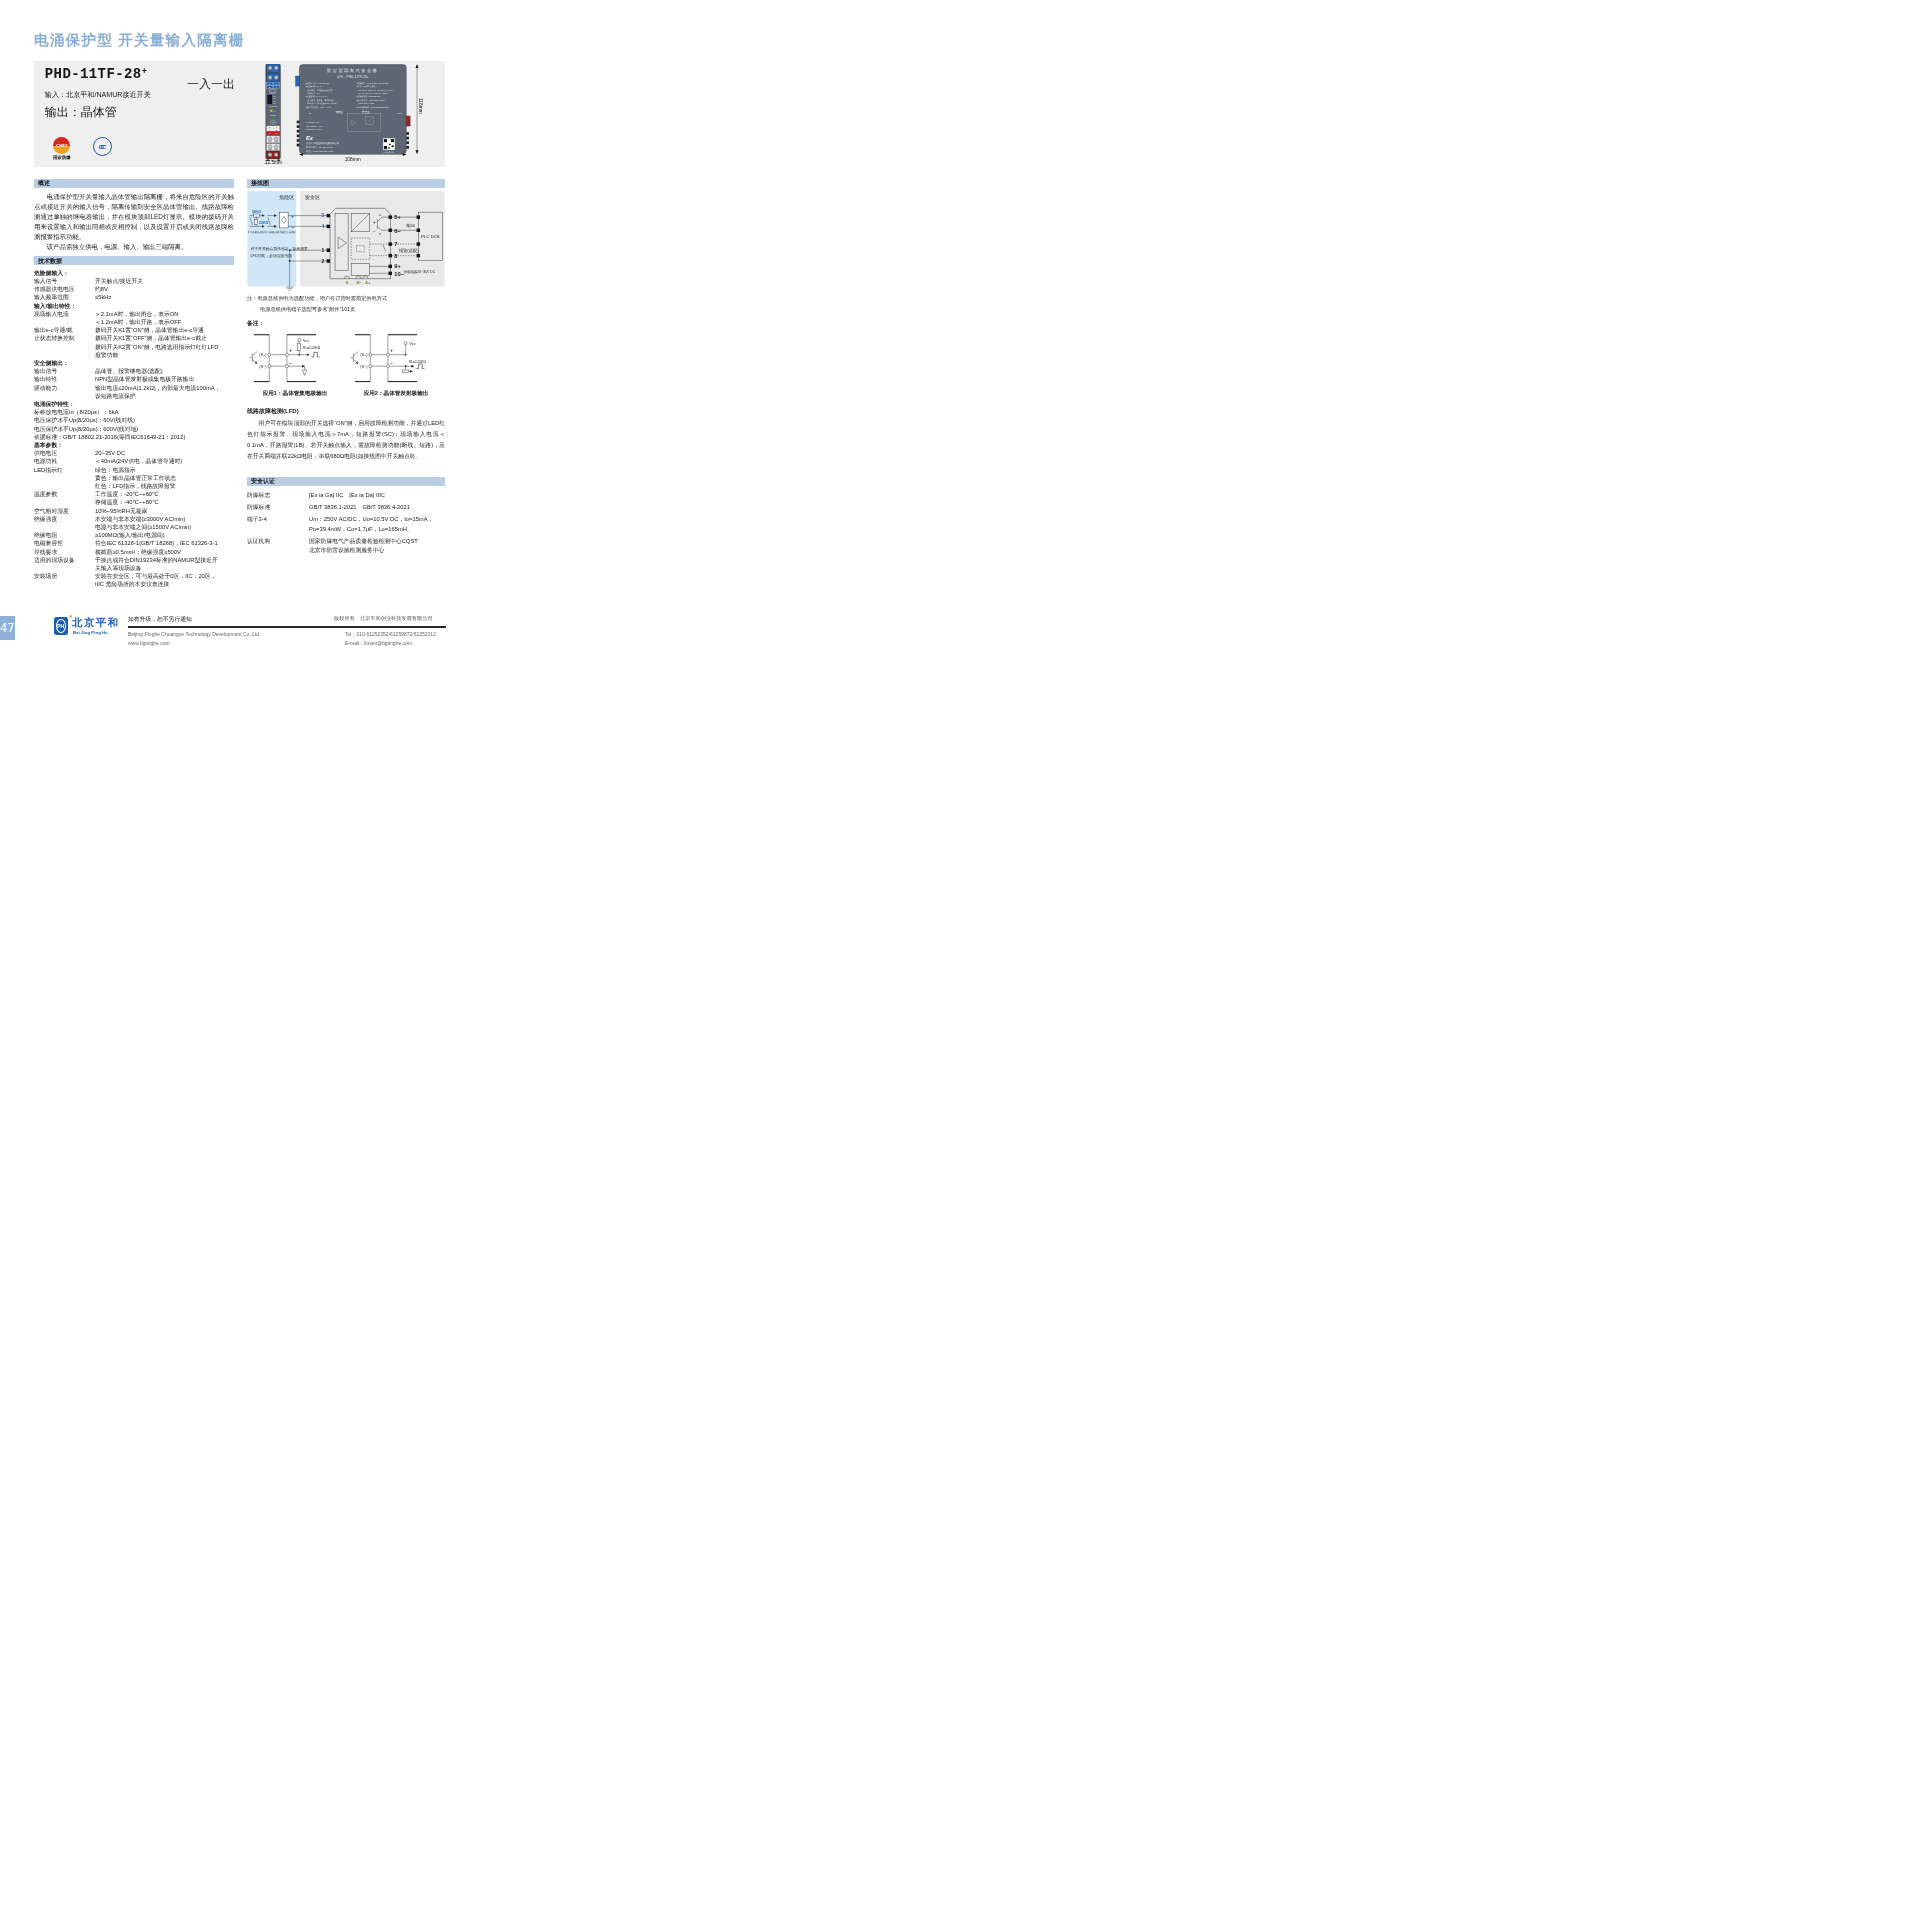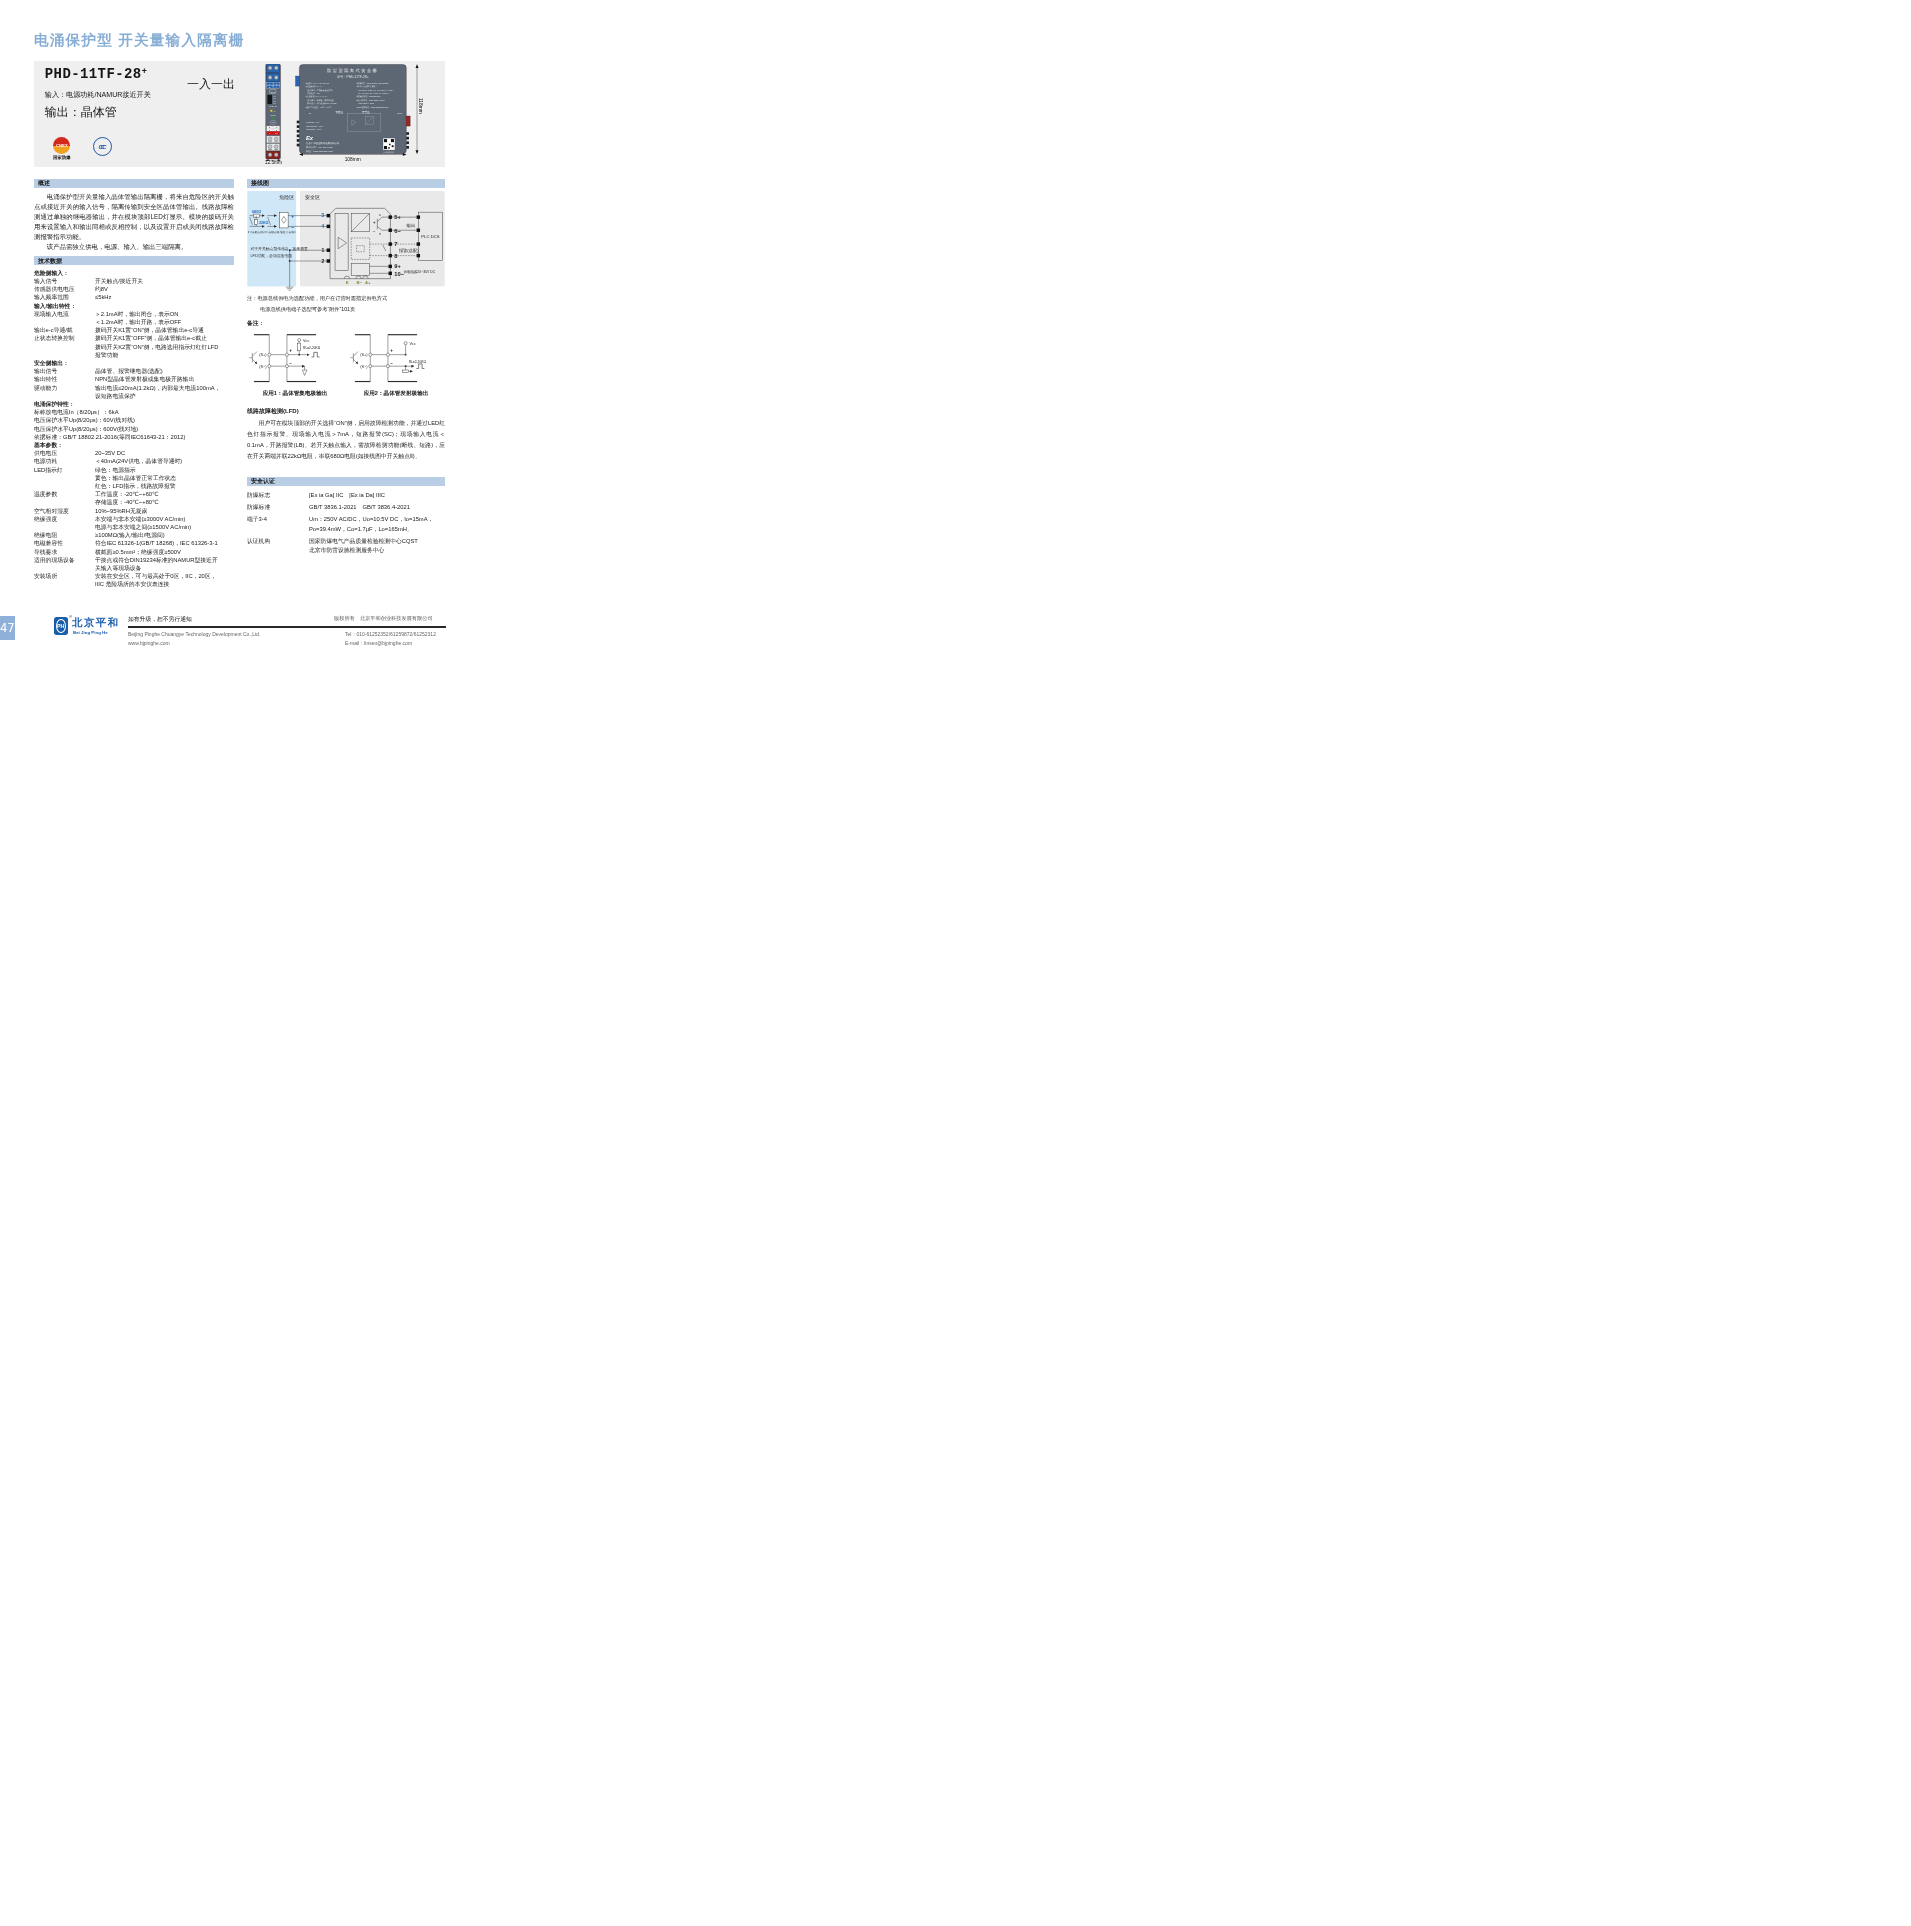--- a/index.html
+++ b/index.html
@@ -95,21 +95,21 @@
 </head>
 <body>
 
 <div class="page">
 
   <div class="title">电涌保护型 开关量输入隔离栅</div>
 
   <div class="product-box">
     <div class="model"><span>PHD-11TF-28</span><sup>+</sup></div>
     <div class="io-type">一入一出</div>
-    <div class="spec-line1">输入：电源功耗/NAMUR接近开关</div>
+    <div class="spec-line1">输入：北京平和/NAMUR接近开关</div>
     <div class="spec-line2">输出：晶体管</div>
 
     <div class="cnex">
       <div class="cnex-circle">
           <span>CNEX</span>
         </div>
       <div class="cnex-cap">国家防爆</div>
     </div>
     <div class="cccmark">
         <span>CCC</span>

